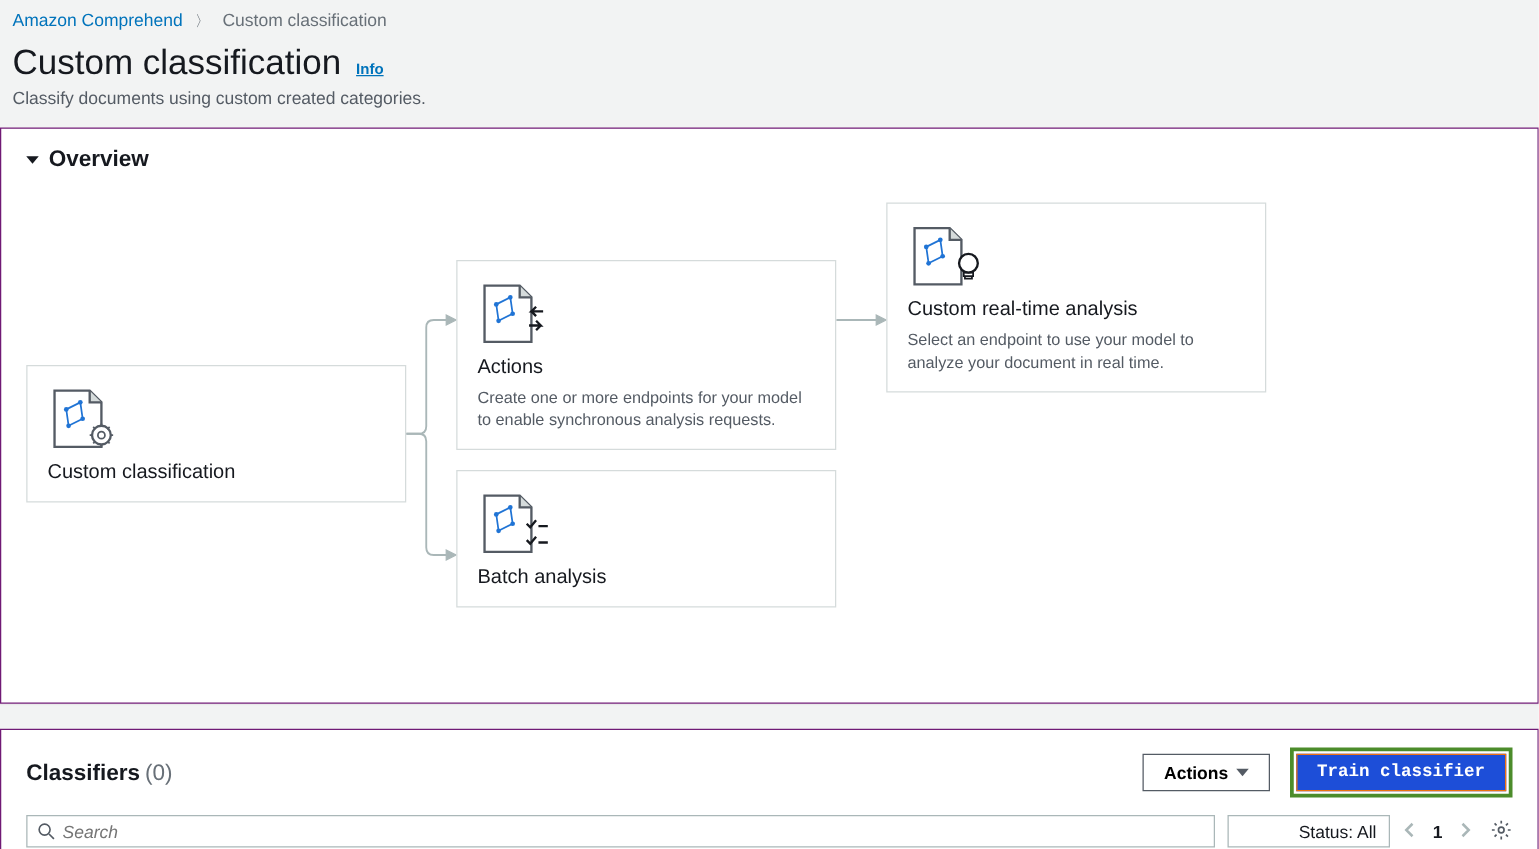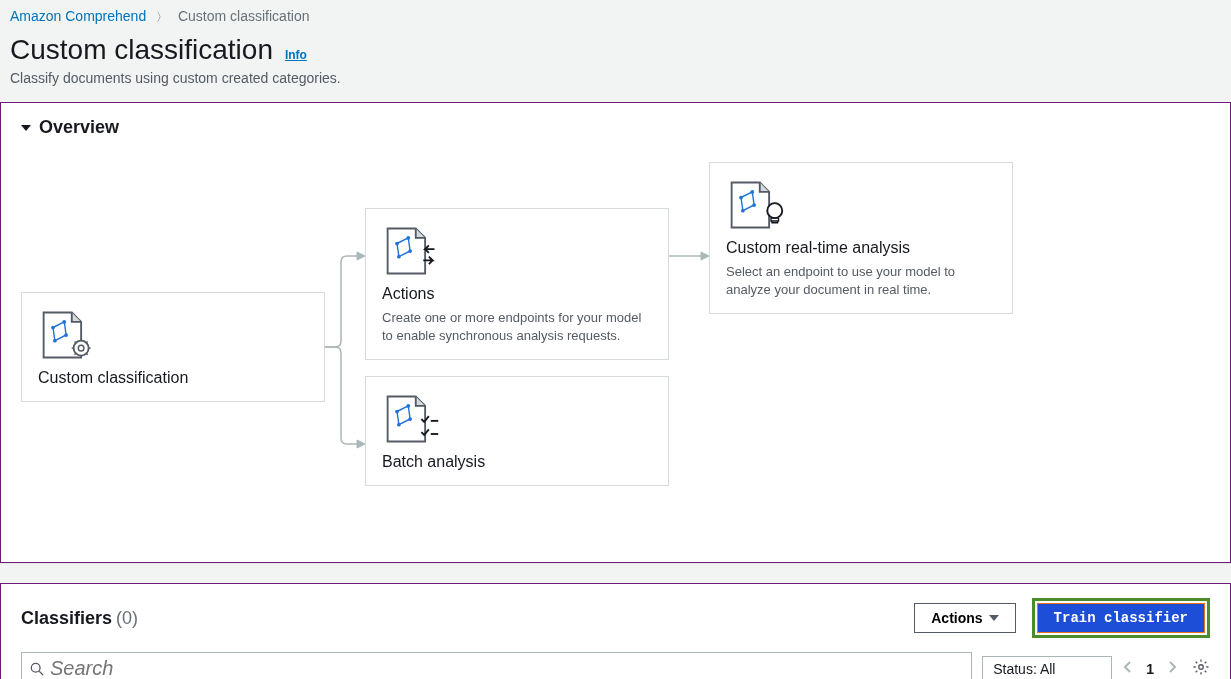--- a/index.html
+++ b/index.html
@@ -149,30 +149,30 @@
     align-items: center;
     border: 1px solid #aab7b8;
     padding: 4px 8px;
     gap: 6px;
     background: #fff;
   }
   .search-box input {
     border: none;
     outline: none;
     flex: 1;
-    font-size: 20px;
+    font-size: 14px;
     font-style: italic;
     color: #000000;
     background: transparent;
   }
   .status-sel {
     width: 130px;
     display: flex;
     align-items: center;
-    justify-content: flex-start;
+    justify-content: flex-end;
     border: 1px solid #aab7b8;
     padding: 4px 10px;
     background: #fff;
     cursor: pointer;
   }
   .pager { display: flex; align-items: center; gap: 14px; margin-left: auto; color: #687078; }
   .pager .pg-btn { cursor: pointer; }
   .pager .num { color: #16191f; font-weight: 700; }
   .gear { cursor: pointer; }
   .connector-col {

